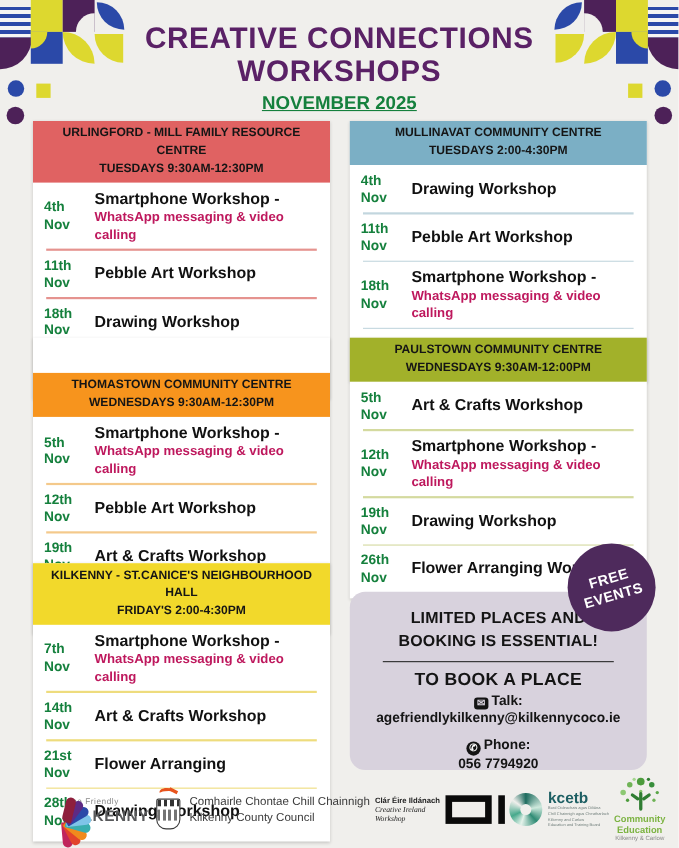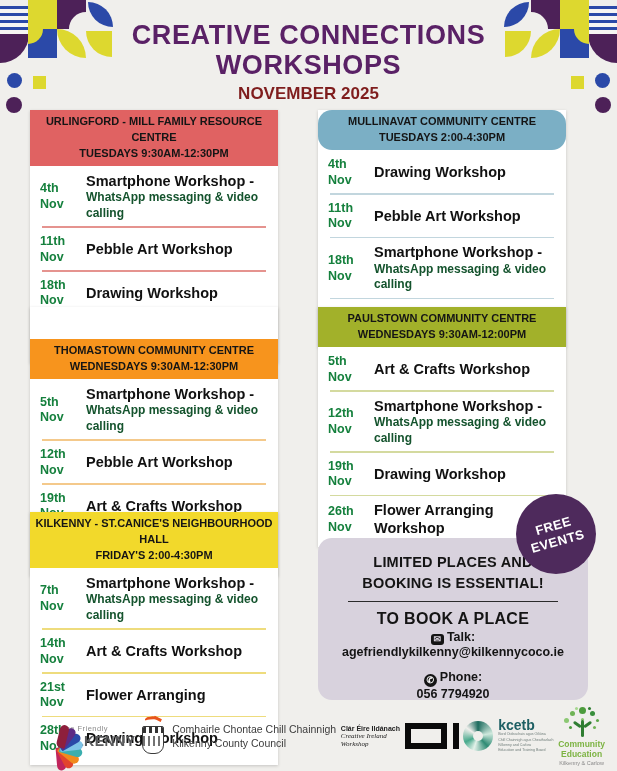--- a/index.html
+++ b/index.html
@@ -3,21 +3,21 @@
 <meta charset="utf-8">
 <style>
   html,body{margin:0;padding:0;}
   body{width:617px;height:771px;font-family:"Liberation Sans",sans-serif;}
   .poster{position:relative;width:617px;height:771px;background:#f0efec;overflow:hidden;}
 
   
   .title{position:absolute;top:20px;left:60px;right:60px;text-align:center;
          color:#5a2166;font-weight:bold;font-size:27px;line-height:1.12;letter-spacing:.6px;}
   .subtitle{position:absolute;top:84px;left:0;right:0;text-align:center;
-            color:#7f1d1d;font-weight:bold;font-size:17px;}
+            color:#15803d;font-weight:bold;font-size:17px;text-decoration:underline;}
 
   
   .decor{position:absolute;width:116px;height:118px;top:0;}
   .decor.tl{left:0;}
   .decor.tr{right:0;transform:scaleX(-1);}
   .decor i{position:absolute;display:block;}
   .d-stripes{left:0;top:6px;width:28px;height:28px;
      background:repeating-linear-gradient(#2b49a8 0 3.5px,#f6f5f3 3.5px 7px);}
   .d-y1{left:28px;top:0;width:29px;height:29px;background:#ddd82f;}
   .d-p1{left:57px;top:0;width:29px;height:29px;background:#4d2158;}
@@ -28,32 +28,32 @@
   .d-b2{left:28px;top:29px;width:29px;height:29px;background:#2b49a8;}
   .d-b2::after{content:'';position:absolute;left:0;top:0;width:15px;height:15px;
      background:#ddd82f;border-radius:0 0 100% 0;}
   .d-l1{left:57px;top:29px;width:29px;height:29px;background:#ddd82f;border-radius:0 100% 0 100%;}
   .d-y2{left:86px;top:31px;width:26px;height:26px;background:#ddd82f;border-radius:0 0 0 100%;}
   .d-dot-b{left:7px;top:73px;width:15px;height:15px;background:#2b49a8;border-radius:50%;}
   .d-dot-y{left:33px;top:76px;width:13px;height:13px;background:#ddd82f;}
   .d-dot-p{left:6px;top:97px;width:16px;height:16px;background:#4d2158;border-radius:50%;}
 
   
-  .panel{position:absolute;width:248px;background:#ffffff;box-shadow:0 1px 3px rgba(0,0,0,.18);}
+  .panel{position:absolute;width:270px;background:#ffffff;box-shadow:0 1px 3px rgba(0,0,0,.18);}
   .p0{left:30px;top:110px;}  .p1{left:318px;top:110px;}
   .p2{left:30px;top:307px;}  .p3{left:318px;top:307px;}
   .p4{left:30px;top:512px;}
   .phead{padding:4px 4px;text-align:center;font-weight:bold;font-size:11px;
          line-height:1.45;color:#151515;}
   .pbody{padding:1px 10px 5px 10px;}
   .row{display:flex;align-items:center;gap:10px;padding:6px 0 5px 0;}
   .date{width:36px;flex:none;font-weight:bold;font-size:12.5px;line-height:1.25;color:#15803d;}
   .what{flex:1;}
   .wt{font-weight:bold;font-size:14.5px;color:#111;line-height:1.2;}
-  .ws{font-weight:bold;font-size:12px;color:#14532d;line-height:1.3;}
+  .ws{font-weight:bold;font-size:12px;color:#be185d;line-height:1.3;}
   .ws:empty{display:none;}
   .divider{height:1.5px;margin:0 2px;}
 
   
   .booking{position:absolute;left:318px;top:538px;width:270px;height:162px;
      background:#d8d2dd;border-radius:14px;text-align:center;color:#141414;
      padding:14px 10px;box-sizing:border-box;}
   .bk-h{font-weight:bold;font-size:14.5px;line-height:1.45;letter-spacing:.2px;}
   .bk-hr{border:0;border-top:1.6px solid #2a2a2a;margin:7px 20px 8px 20px;}
   .bk-sub{font-weight:bold;font-size:16px;letter-spacing:.3px;}
@@ -217,21 +217,21 @@
         </div>
         <div class="what">
           <div class="wt">Wellness Talk</div>
 
         </div>
       </div>
     </div>
   </div>
 
   <div class="panel p1">
-    <div class="phead" style="background-color: rgb(123, 175, 197); border-radius: 14px;">
+    <div class="phead" style="background-color: rgb(123, 175, 197);">
       <div>MULLINAVAT COMMUNITY CENTRE</div>
       <div>TUESDAYS 2:00-4:30PM</div>
     </div>
     <div class="pbody">
       <div class="row">
         <div class="date">
           <div>4th</div>
           <div>Nov</div>
         </div>
         <div class="what">

